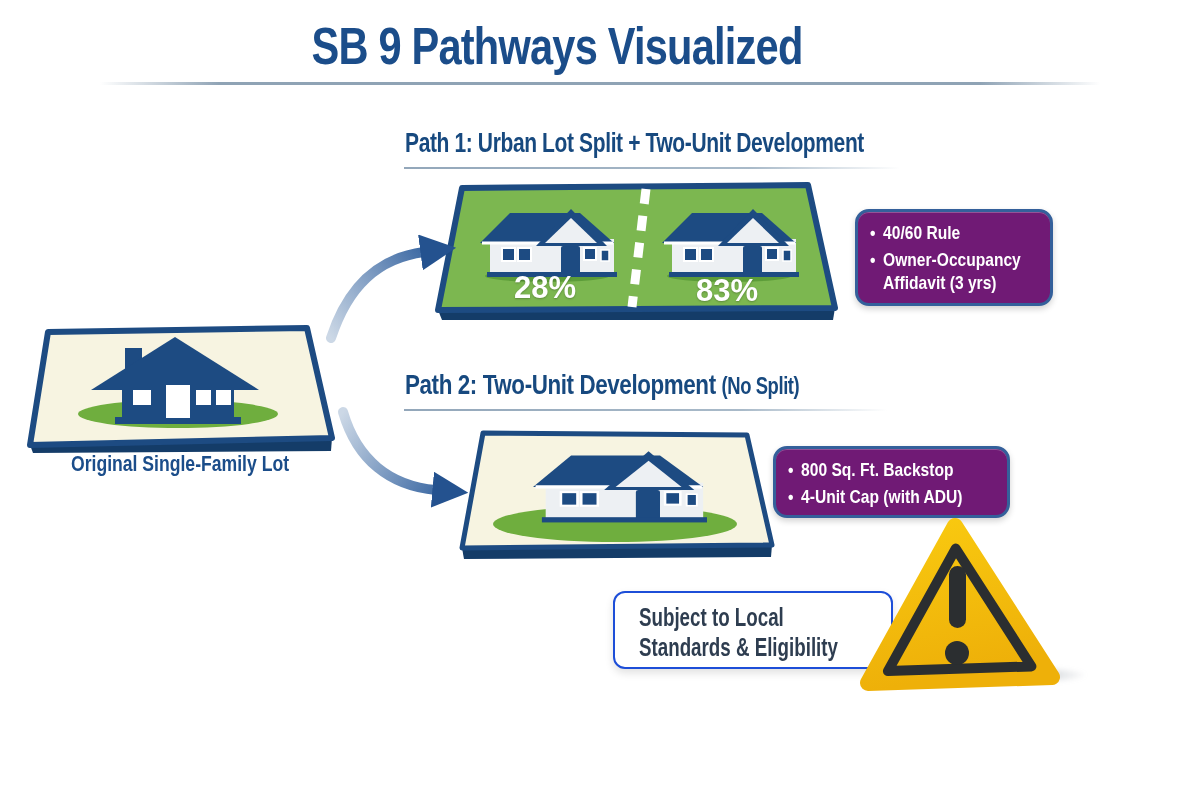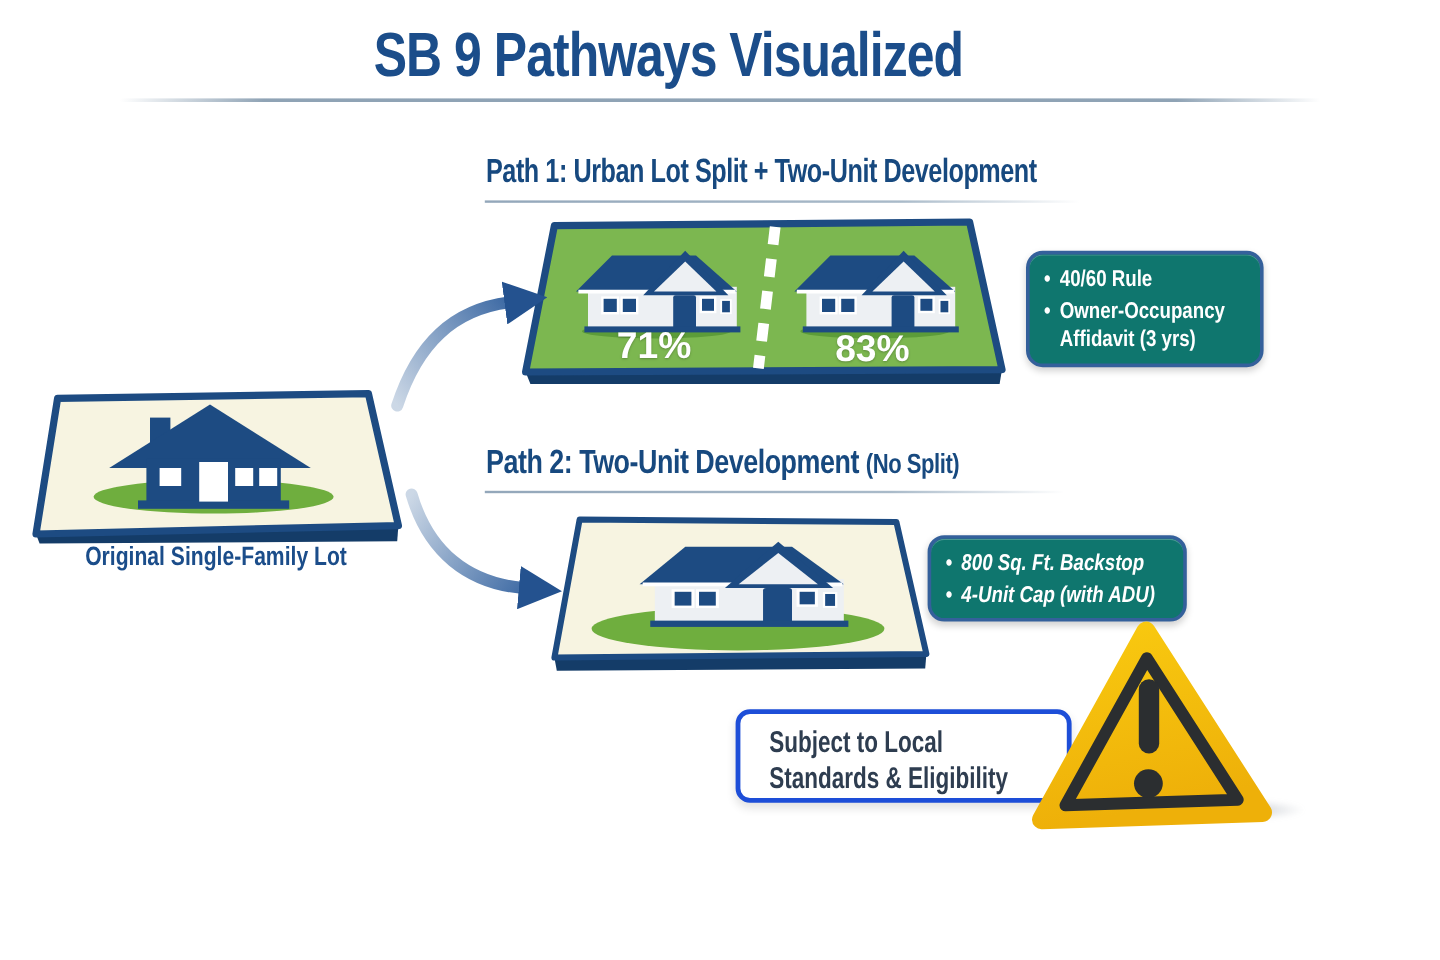--- a/index.html
+++ b/index.html
@@ -51,42 +51,42 @@
   .pct-40 { left: 687px; top: 273px; }
 
   .orig-label {
     left: 20px; top: 451px; width: 320px; text-align: center;
     color: #1b4d8a; font-size: 22px; font-weight: bold;
     transform: scaleX(.8); transform-origin: 50% 50%; white-space: nowrap;
   }
 
   
   .info-box {
-    background: #0f766e;
+    background: #701a75;
     border: 3px solid #34609b;
     border-radius: 14px;
     box-shadow: inset 0 1px 0 rgba(255,255,255,.25), 0 3px 6px rgba(0,0,0,.18);
     padding: 10px 12px;
     color: #ffffff;
   }
   .info-box-1 { left: 855px; top: 209px; width: 198px; height: 97px; }
-  .info-box-2 { left: 773px; top: 446px; width: 216px; height: 72px; font-style: italic; }
+  .info-box-2 { left: 773px; top: 446px; width: 237px; height: 72px; }
   .info-box ul { list-style: none; }
   .info-box li {
     position: relative; padding-left: 16px;
     font-size: 19px; font-weight: bold; line-height: 1.18;
     width: 122%; transform: scaleX(.82); transform-origin: 0 0;
     margin-bottom: 5px;
   }
   .info-box li::before { content: "\2022"; position: absolute; left: 0; }
 
   
   .note-box {
     left: 613px; top: 591px; width: 280px; height: 78px;
-    background: #ffffff; border: 4px solid #1d4ed8; border-radius: 12px;
+    background: #ffffff; border: 2px solid #1d4ed8; border-radius: 12px;
     box-shadow: 0 4px 8px rgba(0,0,0,.12);
     padding: 9px 0 0 24px; z-index: 4;
   }
   .note-line {
     color: #2e3d50; font-size: 25px; font-weight: bold; line-height: 1.2;
     transform: scaleX(.75); transform-origin: 0 50%; white-space: nowrap;
   }
 
   
   .warning-svg { left: 858px; top: 514px; width: 204px; height: 178px; z-index: 5; }
@@ -130,21 +130,21 @@
 
 <svg class="abs lot-svg lot1-svg" viewBox="0 0 415 142">
   <polygon points="8,131 405,129 403,141 12,141" fill="#143c68"></polygon>
   <polygon points="32,9 378,6 405,129 8,131" fill="#7cb750" stroke="#1d4b82" stroke-width="6" stroke-linejoin="round"></polygon>
   <ellipse cx="117" cy="97" rx="62" ry="6" fill="#5c9c39"></ellipse>
   <ellipse cx="299" cy="97" rx="62" ry="6" fill="#5c9c39"></ellipse>
   <use href="#house-light" transform="translate(50,22)"></use>
   <use href="#house-light" transform="translate(232,22)"></use>
   <line x1="216" y1="10" x2="202" y2="128" stroke="#ffffff" stroke-width="9" stroke-dasharray="15 12"></line>
 </svg>
-<div class="abs pct pct-60">71%</div>
+<div class="abs pct pct-60">28%</div>
 <div class="abs pct pct-40">83%</div>
 
 <div class="abs info-box info-box-1">
   <ul>
     <li>40/60 Rule</li>
     <li>Owner-Occupancy Affidavit (3 yrs)</li>
   </ul>
 </div>
 
 <svg class="abs lot-svg orig-svg" viewBox="0 0 315 140">

